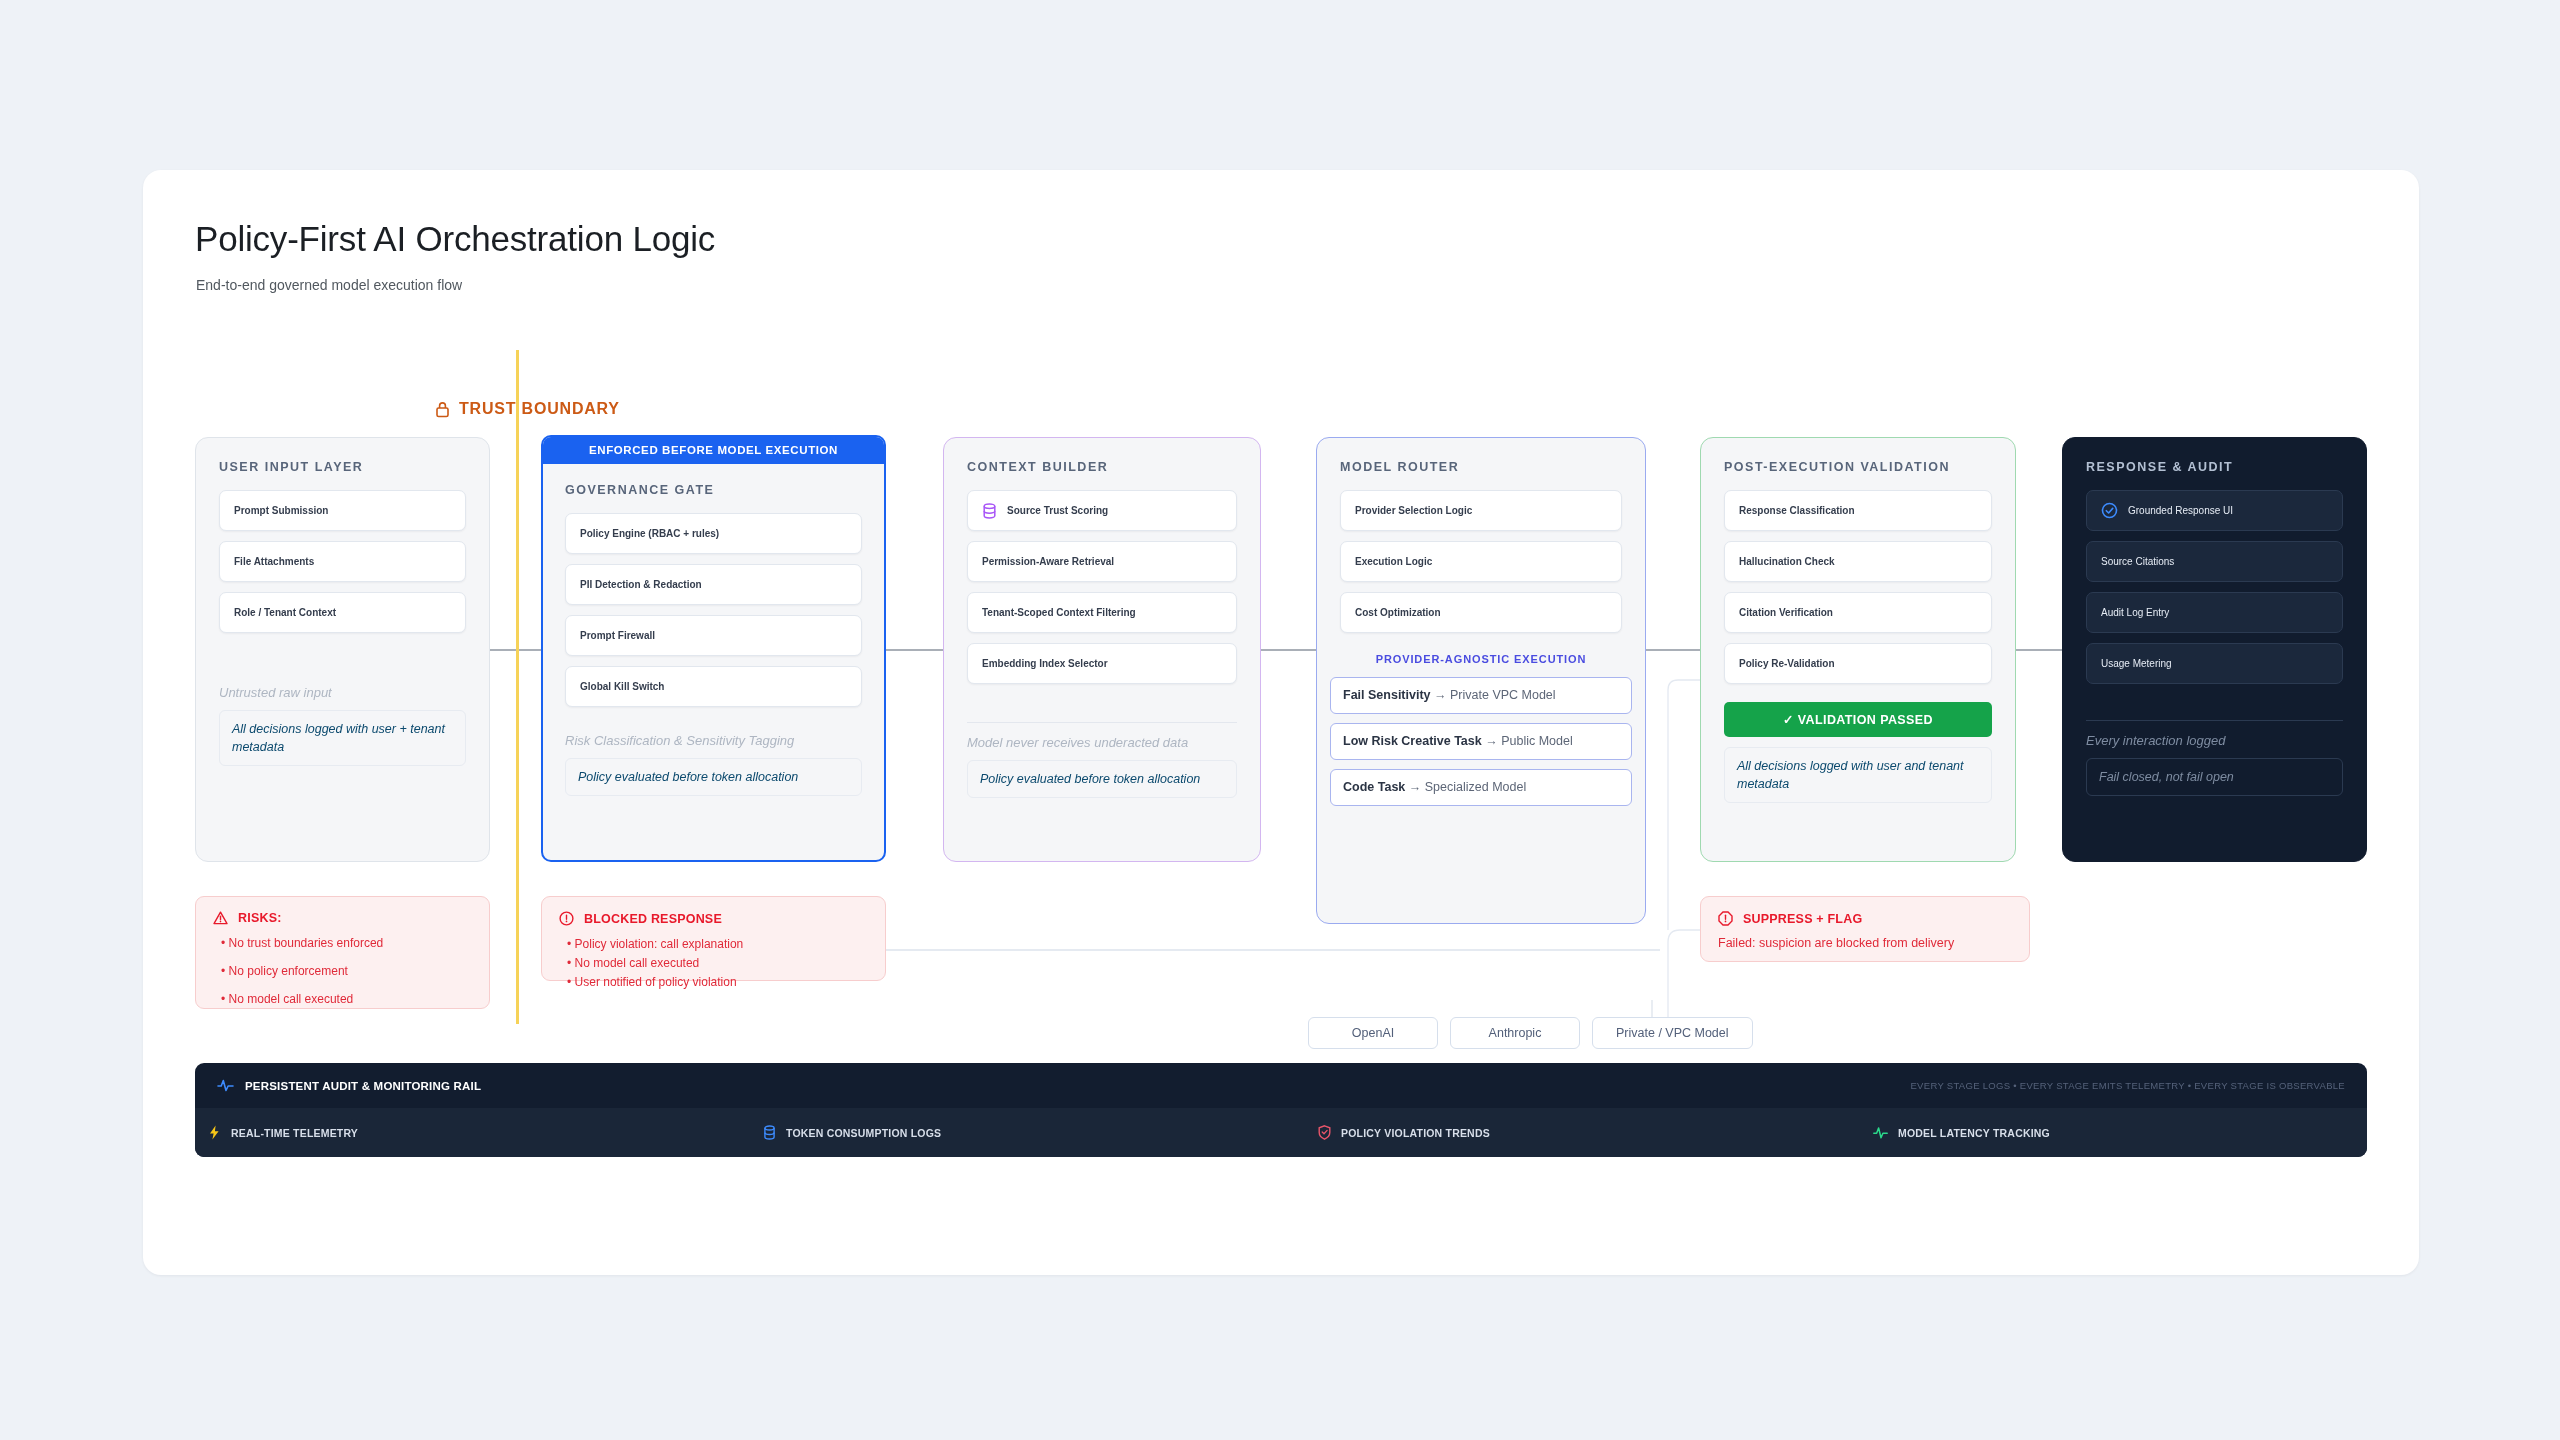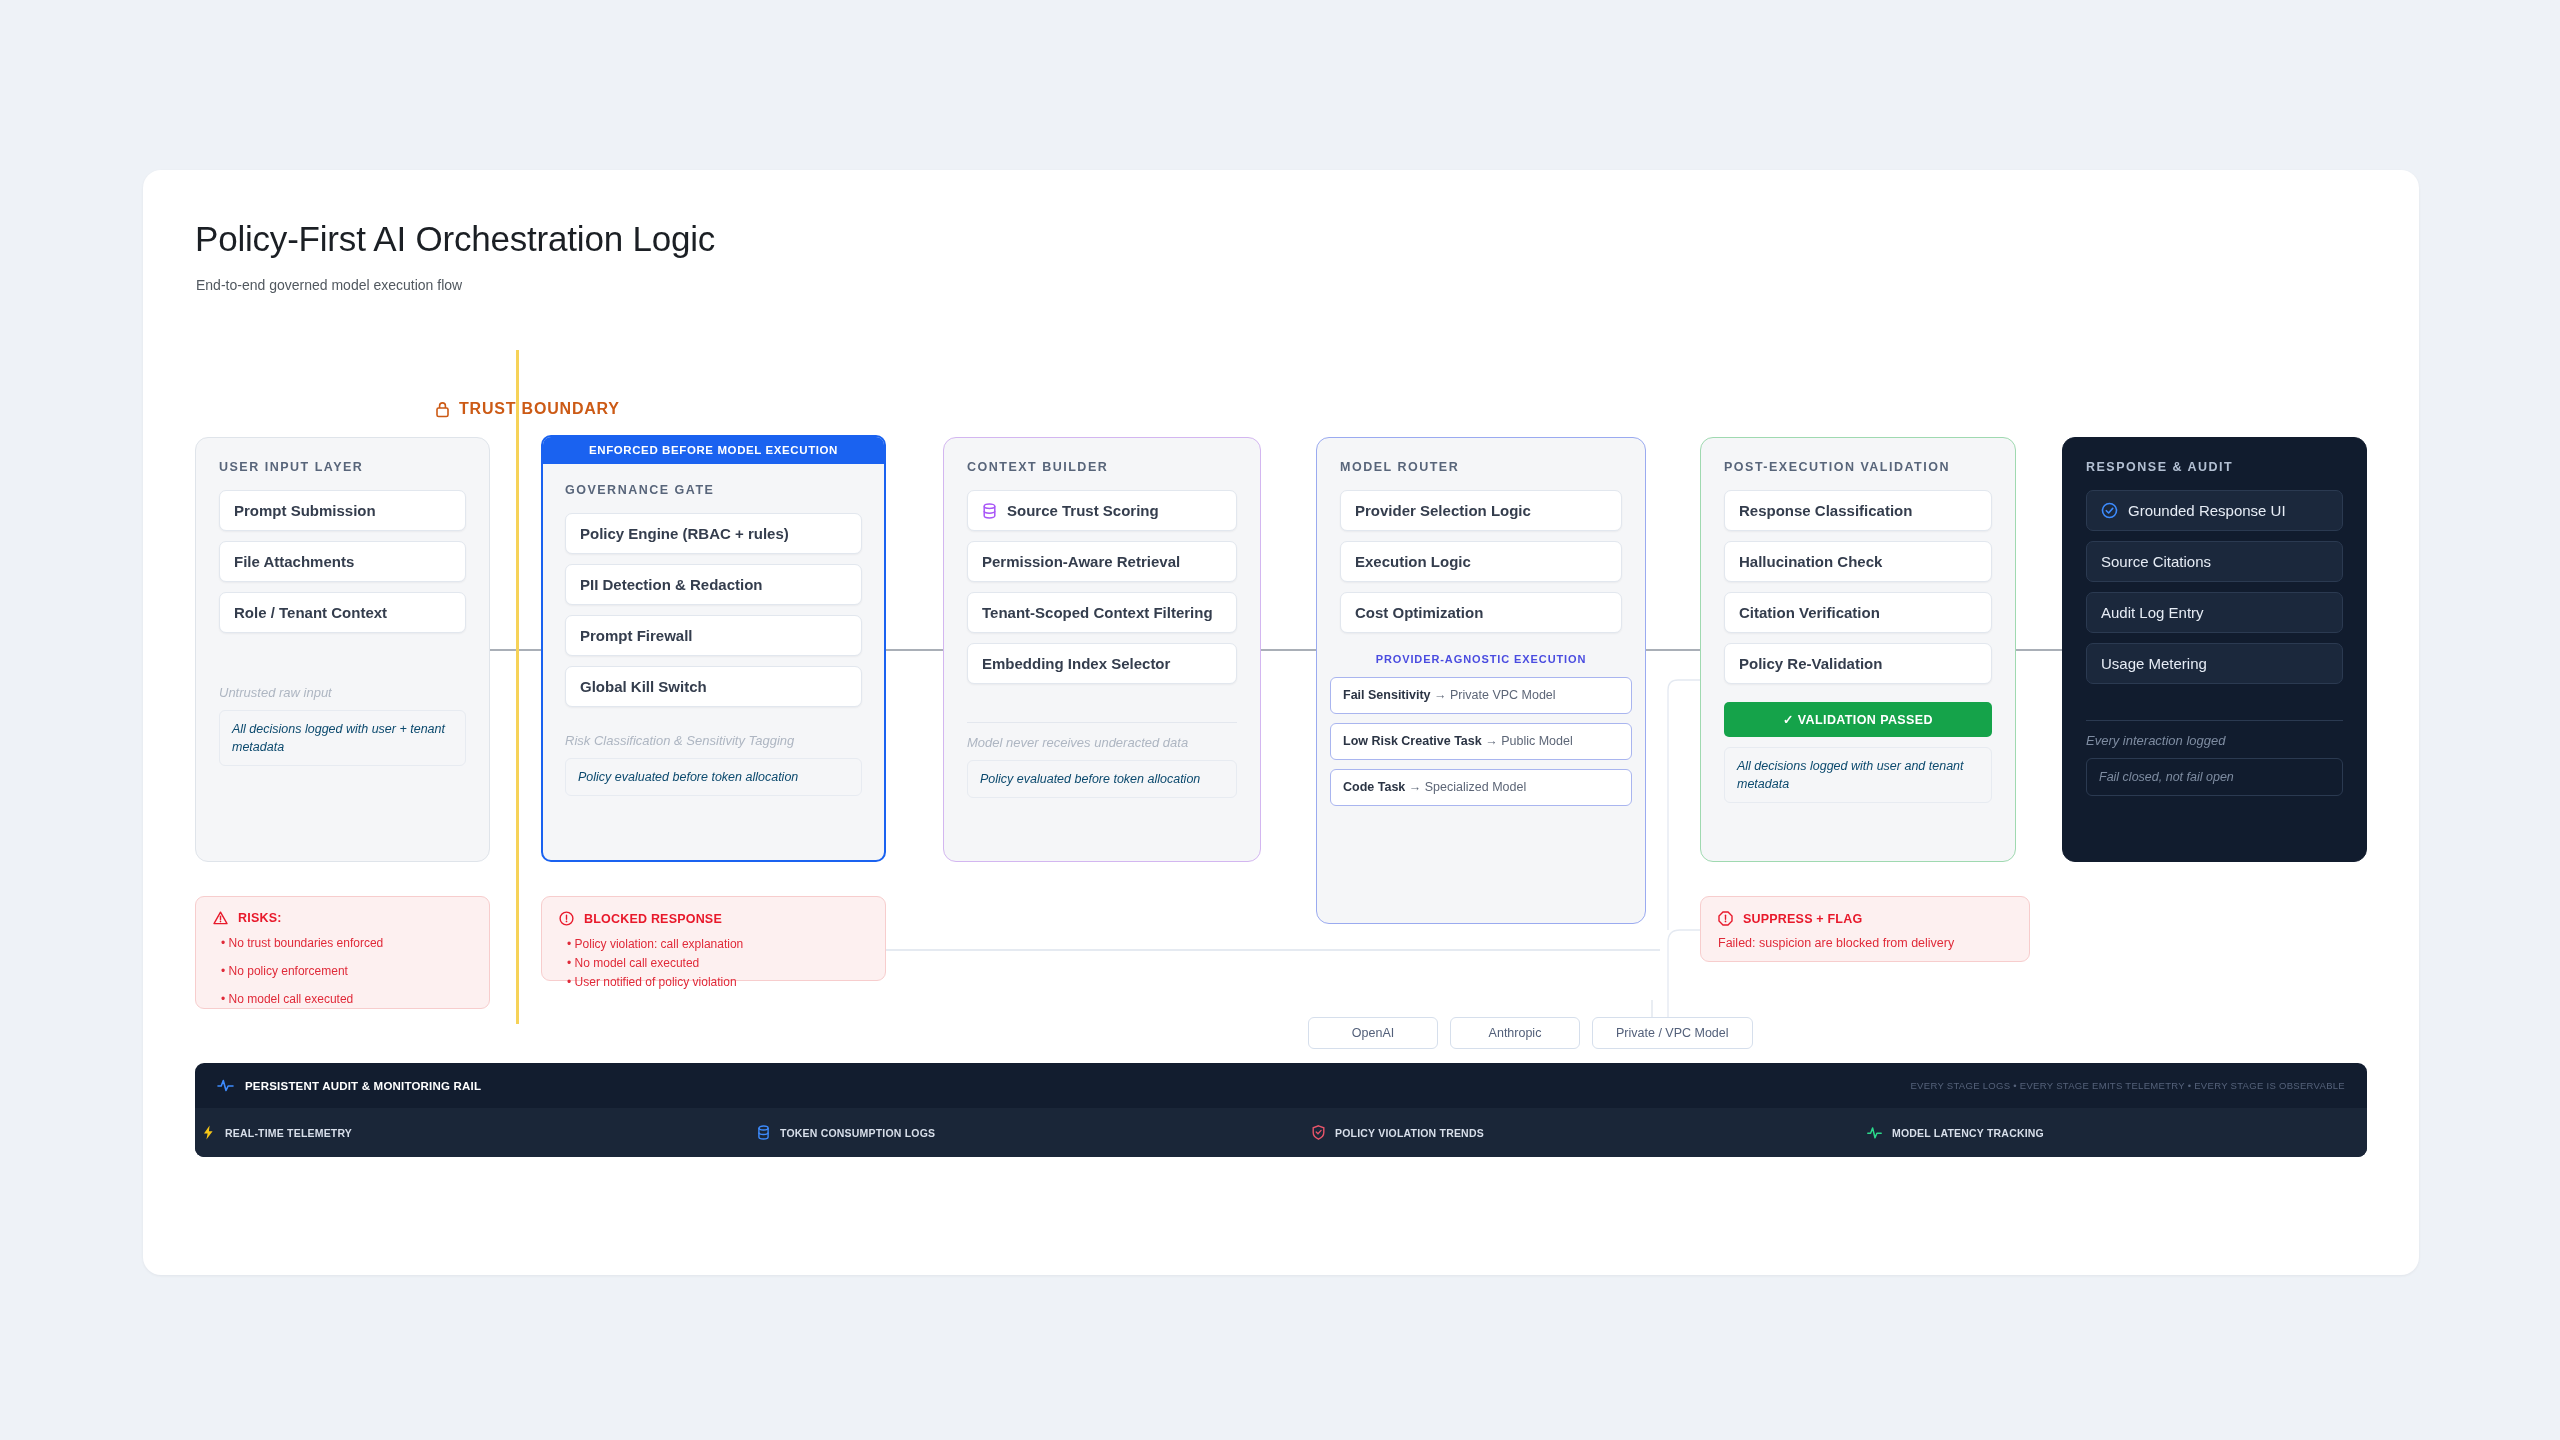--- a/index.html
+++ b/index.html
@@ -56,21 +56,21 @@
   }
   .col-header {
     font-size: 12.5px; font-weight: 700; color: #58657a;
     letter-spacing: 1.5px; margin-bottom: 16px;
   }
   .node {
     background: #ffffff;
     border: 1px solid #e2e7ee;
     border-radius: 7px;
     padding: 11px 14px;
-    font-size: 15px; font-weight: 600; color: #343d4d;
+    font-size: 10px; font-weight: 600; color: #343d4d;
     margin-bottom: 10px;
     box-shadow: 0 1px 2px rgba(16,24,40,.05);
     display: flex; align-items: center; gap: 10px;
     min-height: 41px;
   }
   .note-italic {
     font-size: 13px; font-style: italic; color: #aeb6c2;
     margin-top: 18px; margin-bottom: 10px;
   }
   .note-box {
@@ -197,21 +197,21 @@
     height: 45px; display: flex; align-items: center;
     padding: 15px 22px; justify-content: space-between;
   }
   .rail-title {
     display: flex; align-items: center; gap: 11px;
     font-size: 11.5px; font-weight: 700; color: #fff; letter-spacing: .2px;
   }
   .rail-tagline { font-size: 9.5px; color: #55627a; letter-spacing: .3px; }
   .rail-bottom {
     height: 49px; background: #1a2638;
-    display: flex; align-items: center; padding: 0 7px;
+    display: flex; align-items: center; padding: 0 13px;
   }
   .rail-item {
     display: flex; align-items: center; gap: 10px;
     font-size: 10.5px; font-weight: 700; color: #d8dfea; letter-spacing: .2px;
   }
   .rail-item:nth-child(1){ width: 555px; }
   .rail-item:nth-child(2){ width: 555px; }
   .rail-item:nth-child(3){ width: 555px; }
   svg.lines { position: absolute; left: 0; top: 0; width: 2560px; height: 1440px; pointer-events: none; }
   .ico { display: inline-block; line-height: 0; }

